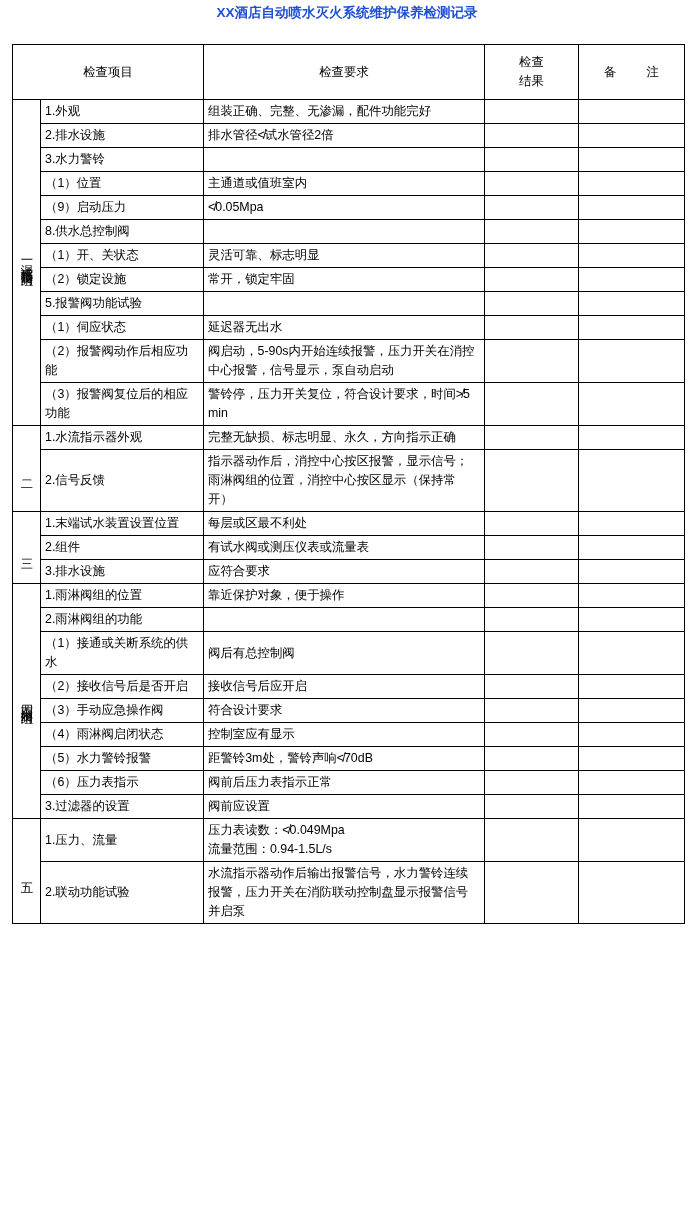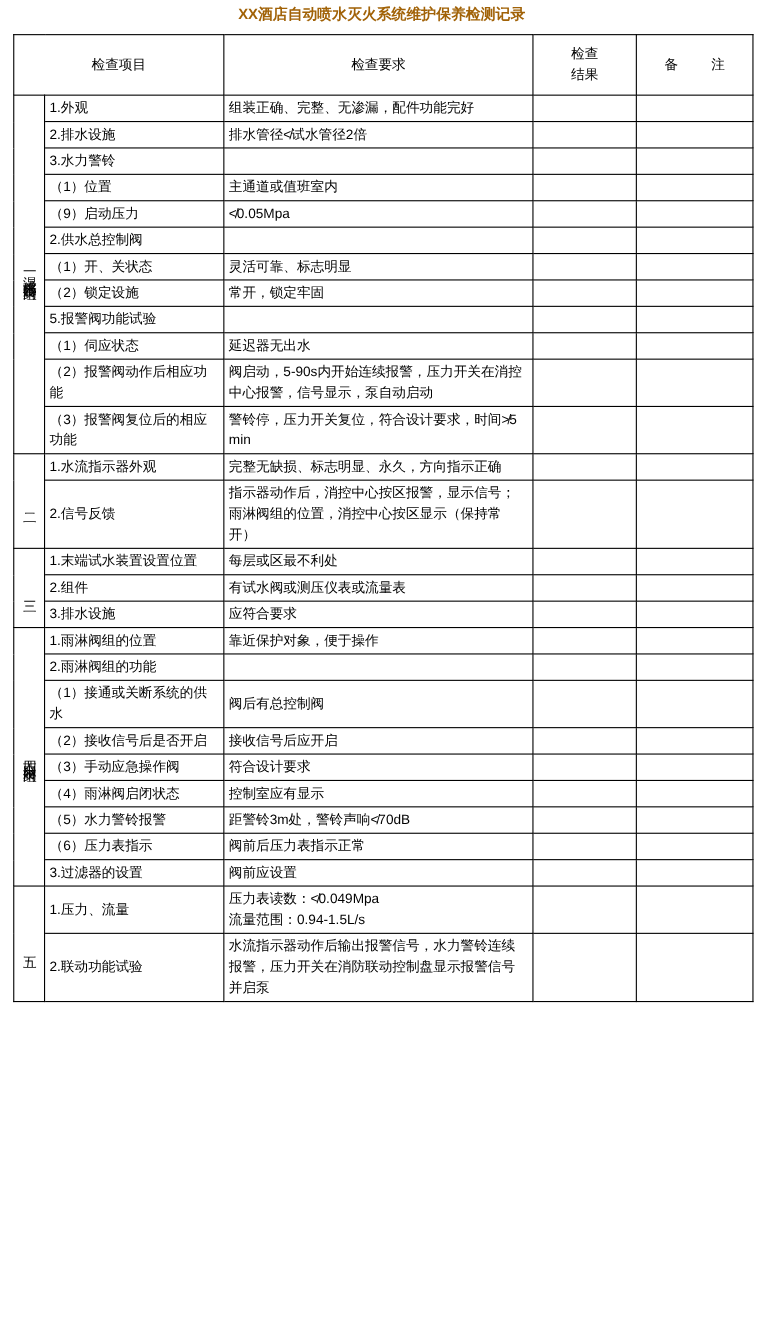--- a/index.html
+++ b/index.html
@@ -15,34 +15,34 @@
     overflow: hidden;
   }
   .page {
     position: relative;
     width: 694px;
     height: 1207px;
     box-sizing: border-box;
   }
   .doc-title {
     text-align: center;
-    color: #a16207;
+    color: #1d4ed8;
     font-weight: bold;
     font-size: 13.5px;
     line-height: 20px;
     padding-top: 3px;
     letter-spacing: 0px;
     font-family: "Liberation Sans", "DejaVu Sans", sans-serif;
   }
   table.record {
     border-collapse: collapse;
     table-layout: fixed;
     width: 672px;
     margin-left: 12px;
-    margin-top: 8px;
+    margin-top: 21px;
     border: 1px solid #000;
   }
   table.record td, table.record th {
     border: 1px solid #000000;
     padding: 2px 4px;
     font-size: 12.4px;
     line-height: 19px;
     vertical-align: middle;
     font-weight: normal;
     font-family: "Liberation Sans", "DejaVu Sans", sans-serif;
@@ -142,21 +142,21 @@
           <td class="res"></td>
           <td class="note"></td>
         </tr>
         <tr>
           <td class="item">（9）启动压力</td>
           <td class="req">≮0.05Mpa</td>
           <td class="res"></td>
           <td class="note"></td>
         </tr>
         <tr>
-          <td class="item">2.供水总控制阀</td>
+          <td class="item">8.供水总控制阀</td>
           <td class="req"></td>
           <td class="res"></td>
           <td class="note"></td>
         </tr>
         <tr>
           <td class="item">（1）开、关状态</td>
           <td class="req">灵活可靠、标志明显</td>
           <td class="res"></td>
           <td class="note"></td>
         </tr>

